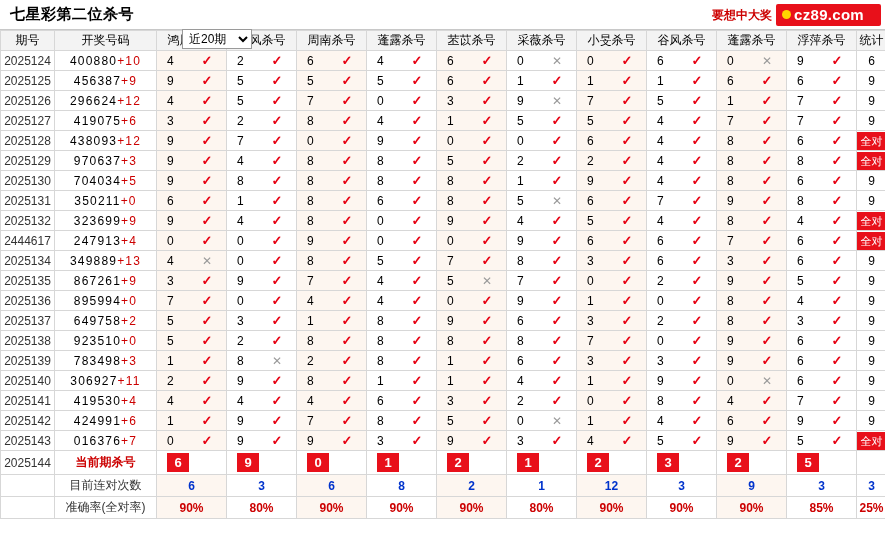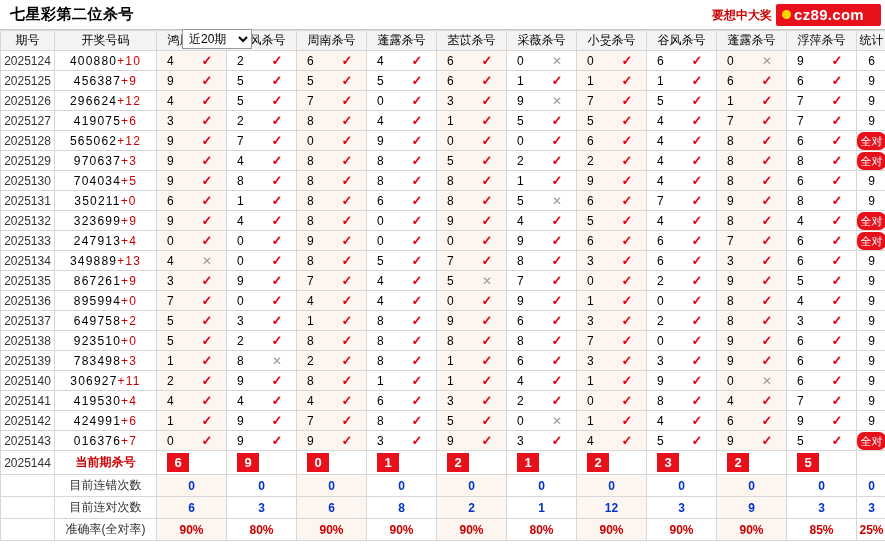--- a/index.html
+++ b/index.html
@@ -128,21 +128,20 @@
 
   td.stat { font-size: 12px; }
   td.stat .allright {
     display: block;
     background: #e8101a;
     color: #fff;
     font-size: 11px;
     line-height: 18px;
     height: 18px;
     margin: 0;
-    border-radius: 7px;
   }
 
   
   tr.current td { height: 24px; background: #fff; margin-top: 7px; }
   td.current-label { color: #cc0000; font-weight: bold; font-size: 13px; }
   td.current-kill .badge {
     display: inline-block;
     background: #e8101a;
     color: #fff;
     font-weight: bold;
@@ -453,21 +452,21 @@
           <td class="kill tintB">
             <div class="inner">
               <span class="num">7</span>
               <span class="mark tick">✓</span>
             </div>
           </td>
           <td class="stat">9</td>
         </tr>
         <tr>
           <td class="issue">2025128</td>
-          <td class="code"><span>565062</span><span class="plus">+12</span></td>
+          <td class="code"><span>438093</span><span class="plus">+12</span></td>
           <td class="kill tintA">
             <div class="inner">
               <span class="num">9</span>
               <span class="mark tick">✓</span>
             </div>
           </td>
           <td class="kill tintB">
             <div class="inner">
               <span class="num">7</span>
               <span class="mark tick">✓</span>
@@ -783,21 +782,21 @@
             <div class="inner">
               <span class="num">4</span>
               <span class="mark tick">✓</span>
             </div>
           </td>
           <td class="stat">
             <span class="allright">全对</span>
           </td>
         </tr>
         <tr>
-          <td class="issue">2025133</td>
+          <td class="issue">2444617</td>
           <td class="code"><span>247913</span><span class="plus">+4</span></td>
           <td class="kill tintA">
             <div class="inner">
               <span class="num">0</span>
               <span class="mark tick">✓</span>
             </div>
           </td>
           <td class="kill tintB">
             <div class="inner">
               <span class="num">0</span>
@@ -1555,35 +1554,20 @@
             <div class="inner">
               <span class="badge">2</span>
             </div>
           </td>
           <td class="current-kill kill tintB">
             <div class="inner">
               <span class="badge">5</span>
             </div>
           </td>
           <td class="stat"></td>
-        </tr>
-        <tr class="summary">
-          <td></td>
-          <td class="sum-label">目前连错次数</td>
-          <td class="sum-val tintA">0</td>
-          <td class="sum-val tintB">0</td>
-          <td class="sum-val tintA">0</td>
-          <td class="sum-val tintB">0</td>
-          <td class="sum-val tintA">0</td>
-          <td class="sum-val tintB">0</td>
-          <td class="sum-val tintA">0</td>
-          <td class="sum-val tintB">0</td>
-          <td class="sum-val tintA">0</td>
-          <td class="sum-val tintB">0</td>
-          <td class="sum-val ">0</td>
         </tr>
         <tr class="summary">
           <td></td>
           <td class="sum-label">目前连对次数</td>
           <td class="sum-val tintA">6</td>
           <td class="sum-val tintB">3</td>
           <td class="sum-val tintA">6</td>
           <td class="sum-val tintB">8</td>
           <td class="sum-val tintA">2</td>
           <td class="sum-val tintB">1</td>

